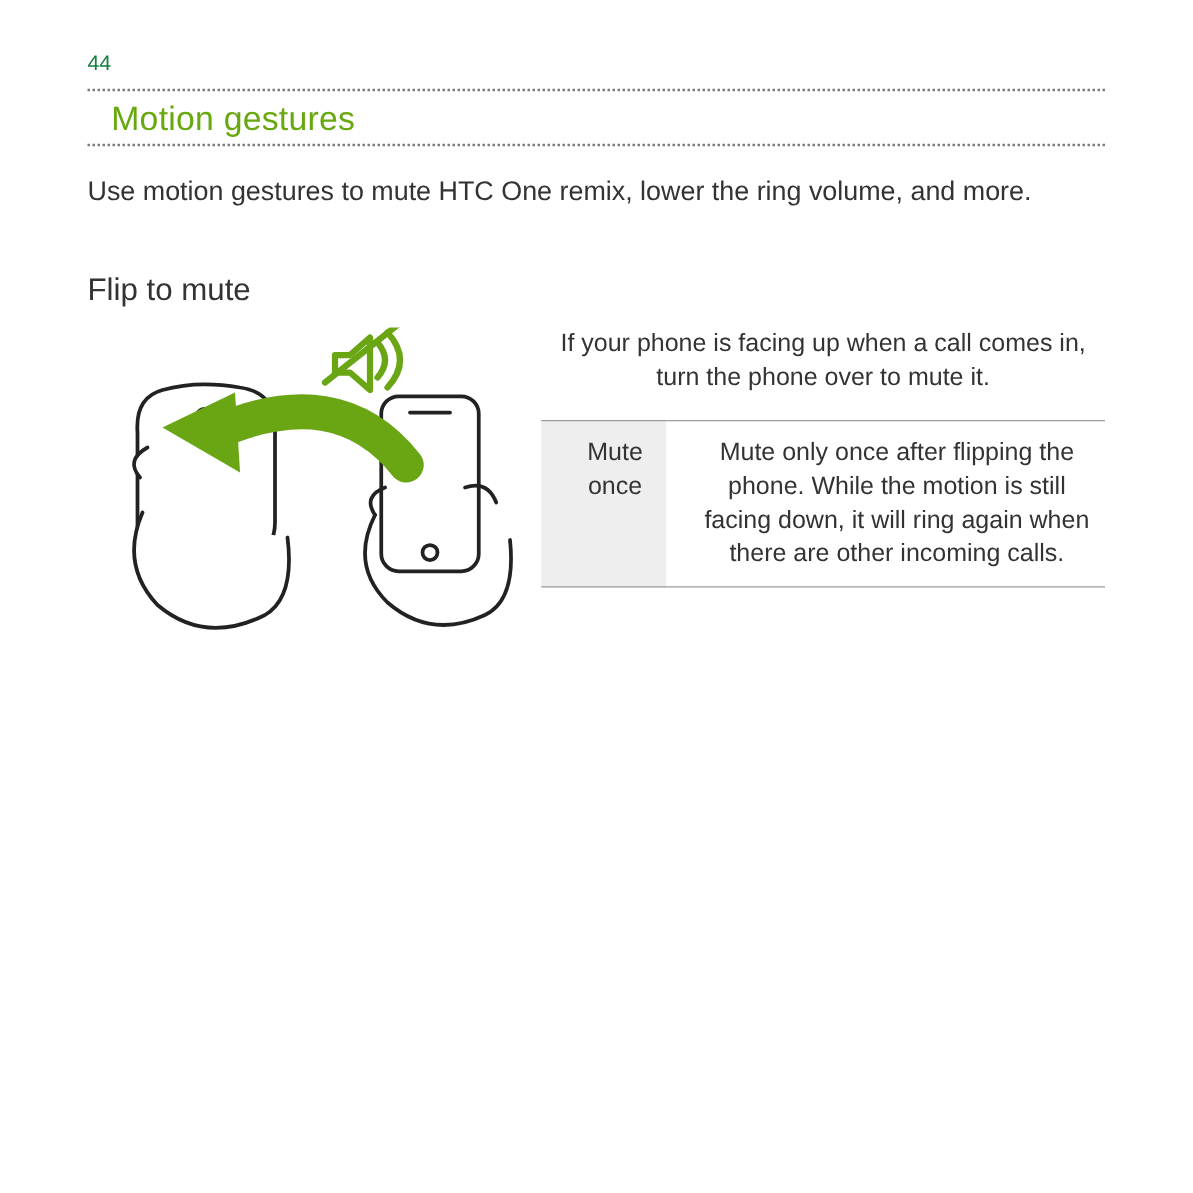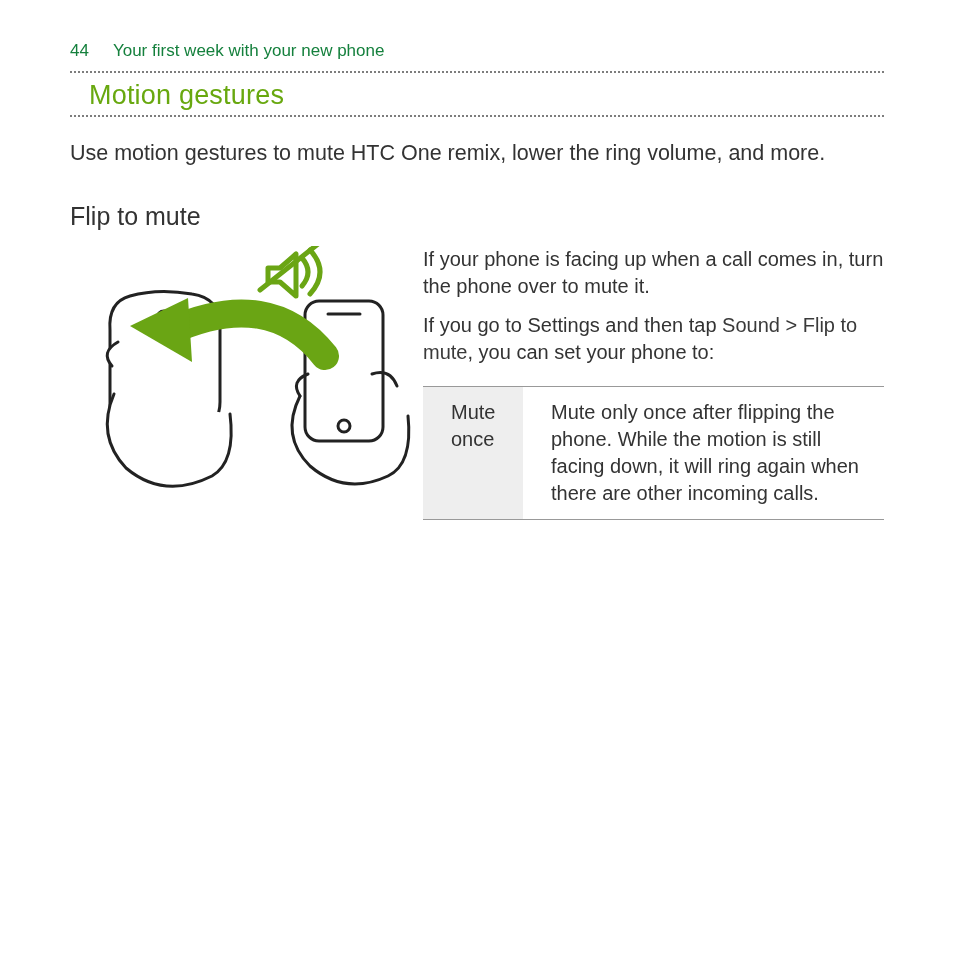--- a/index.html
+++ b/index.html
@@ -32,33 +32,34 @@
       letter-spacing: 0.2px;
       margin-left: 19px;
     }
     .section-rule {
       border-top: 2px dotted #7d7d7d;
       margin-bottom: 22px;
     }
     .intro {
       font-size: 21.5px;
       color: #333;
-      margin-bottom: 32px;
+      margin-bottom: 48px;
       line-height: 1.35;
     }
     .sub-title {
       font-size: 25px;
       color: #333;
       font-weight: 400;
       margin-bottom: 12px;
       margin-top: 16px;
     }
     .feature-block {
       display: flex;
-      gap: 8px;
+      gap: 18px;
+      text-align: center;
     }
     .illustration {
       width: 345px;
       flex-shrink: 0;
     }
     .right-col {
       flex: 1;
       display: flex;
       flex-direction: column;
     }
@@ -89,21 +90,20 @@
     table.options td.opt-key {
       background: #eeeeee;
       width: 100px;
     }
   </style>
 </head>
 <body>
 
 <div class="header-line">
   <span>44</span>
-  <span>Your first week with your new phone</span>
 </div>
 <div class="dotted-rule"></div>
 <div class="section-title">Motion gestures</div>
 <div class="section-rule"></div>
 
 <p class="intro">Use motion gestures to mute HTC One remix, lower the ring volume, and more.</p>
 
 <div class="sub-title">Flip to mute</div>
 
 <div class="feature-block">
@@ -138,23 +138,20 @@
           <path d="M44 20 q12 14 0 28" fill="none"></path>
           <path d="M52 12 q20 22 0 44" fill="none"></path>
           <line x1="2" y1="52" x2="60" y2="6"></line>
         </g>
       </g>
     </svg>
   </div>
 
   <div class="right-col">
     <p class="para">If your phone is facing up when a call comes in, turn the phone over to mute it.</p>
-    <p class="para">
-      <span>If you go to Settings and then tap </span><span class="setting-path">Sound &gt; Flip to mute</span><span>, you can set your phone to:</span>
-    </p>
 
     <table class="options">
       <tbody>
         <tr>
           <td class="opt-key">Mute once</td>
           <td>Mute only once after flipping the phone. While the motion is still facing down, it will ring again when there are other incoming calls.</td>
         </tr>
       </tbody>
     </table>
   </div>

